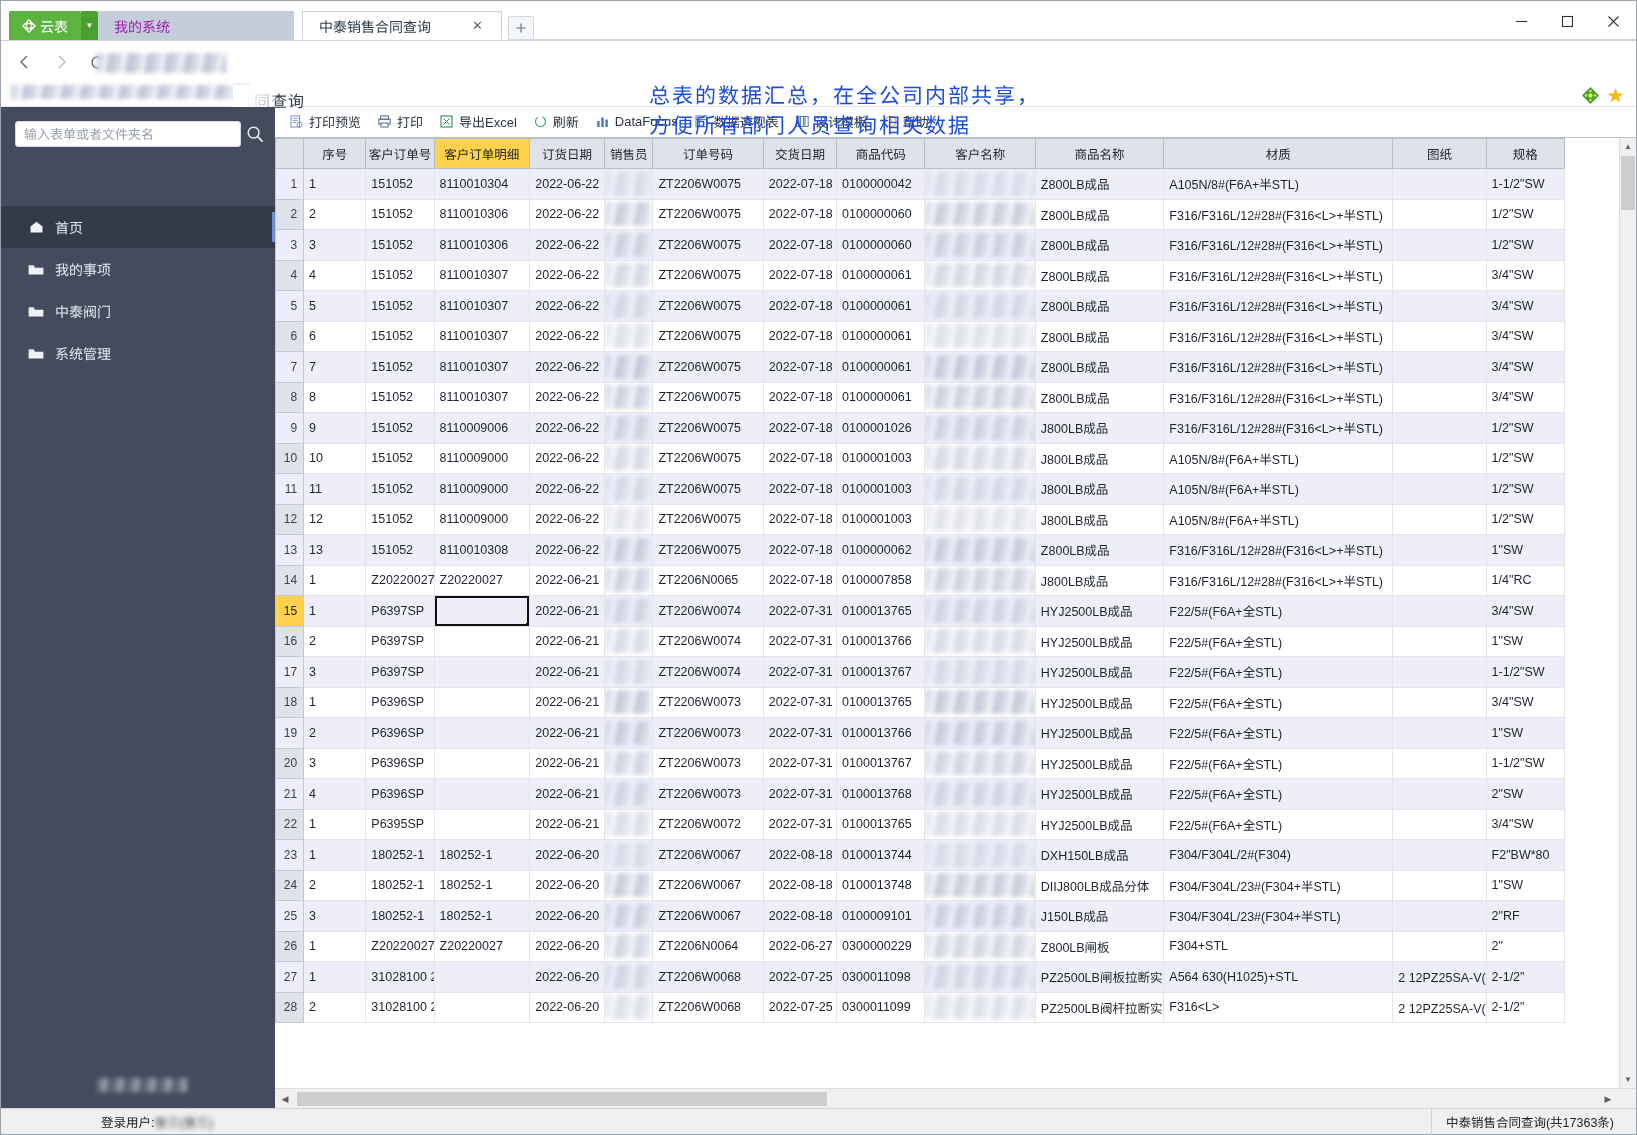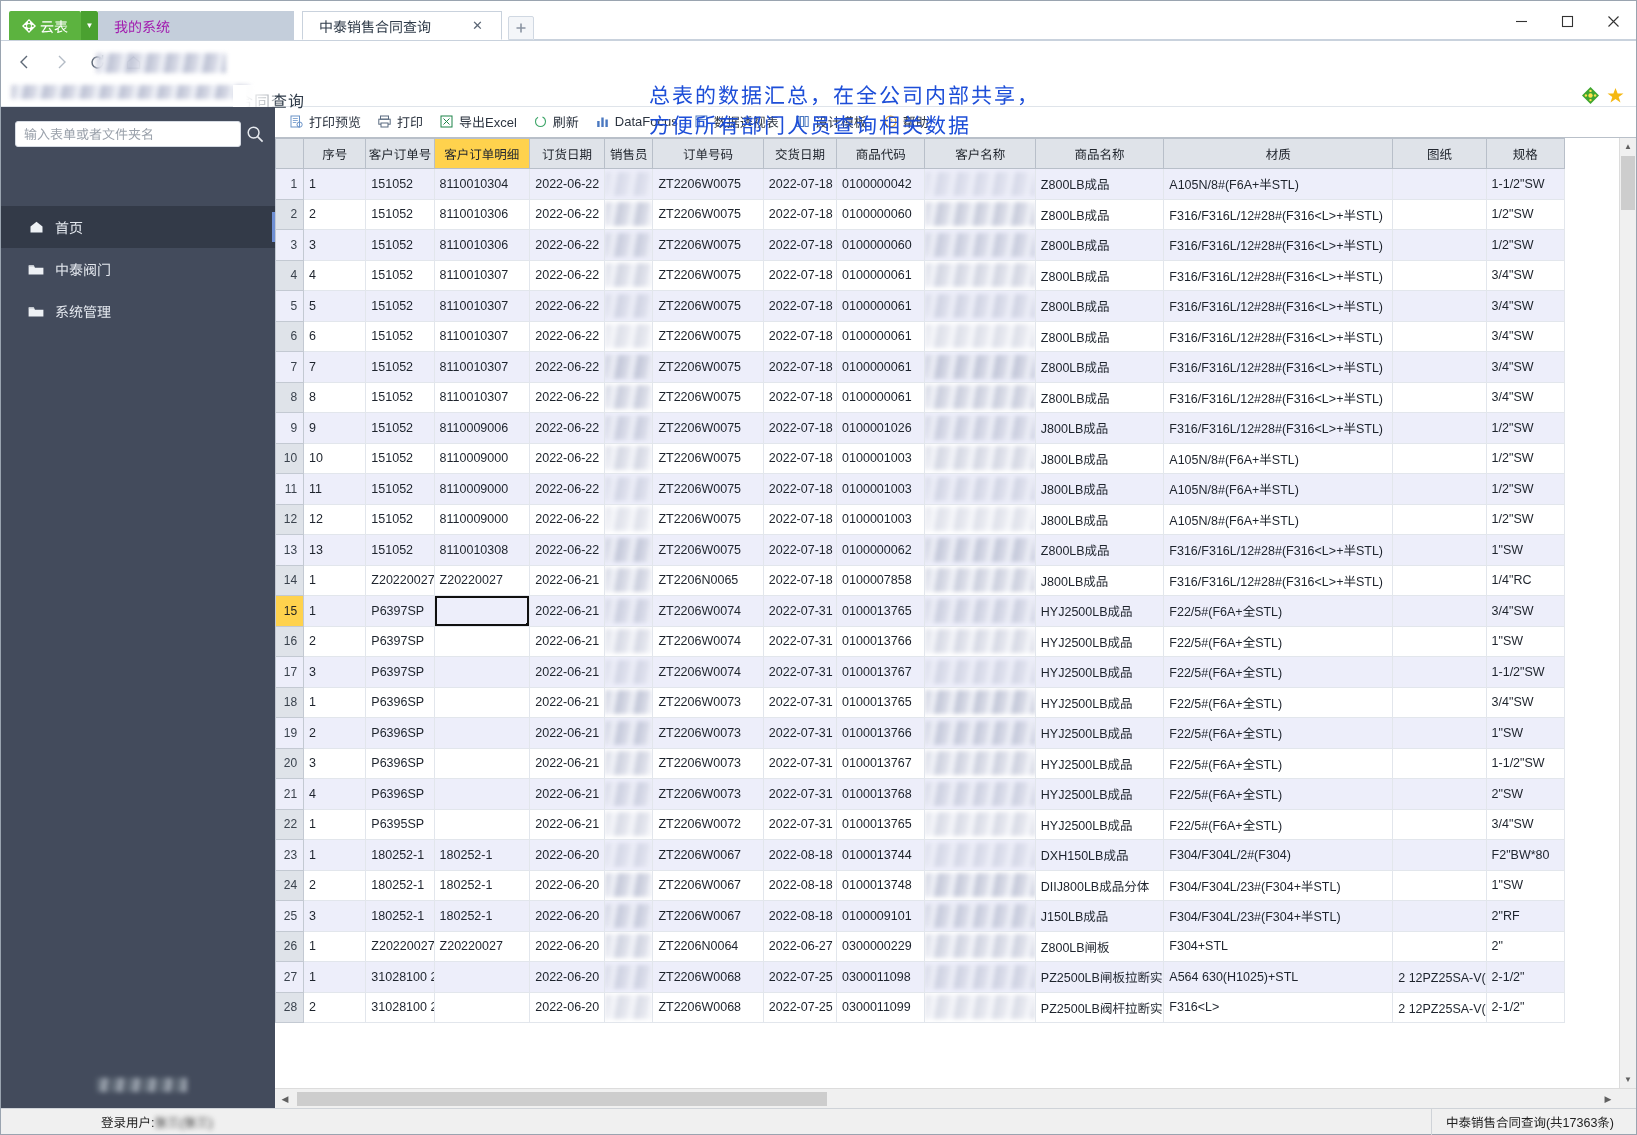--- a/index.html
+++ b/index.html
@@ -470,20 +470,29 @@
       </div>
 
       <div class="navlist">
         <div class="navitem active">
           <span class="ico">
             <svg width="15" height="14" viewBox="0 0 15 14">
                 <path d="M1.5 6.5L7.5 1.8l6 4.7V12.5h-12z" fill="#eef1f5"></path>
               </svg>
           </span>
           <span>首页</span>
+        </div>
+        <div class="navitem">
+          <span class="ico">
+            <svg width="16" height="13" viewBox="0 0 16 13">
+                <path d="M0.6 3.2h5.2l1.3 1.5h8.3v6.8H0.6z" fill="#eef1f5"></path>
+                <path d="M0.6 2.2h5l1.2 1.3H0.6z" fill="#eef1f5"></path>
+              </svg>
+          </span>
+          <span>我的事项</span>
         </div>
         <div class="navitem">
           <span class="ico">
             <svg width="16" height="13" viewBox="0 0 16 13">
                 <path d="M0.6 3.2h5.2l1.3 1.5h8.3v6.8H0.6z" fill="#eef1f5"></path>
                 <path d="M0.6 2.2h5l1.2 1.3H0.6z" fill="#eef1f5"></path>
               </svg>
           </span>
           <span>中泰阀门</span>
         </div>

